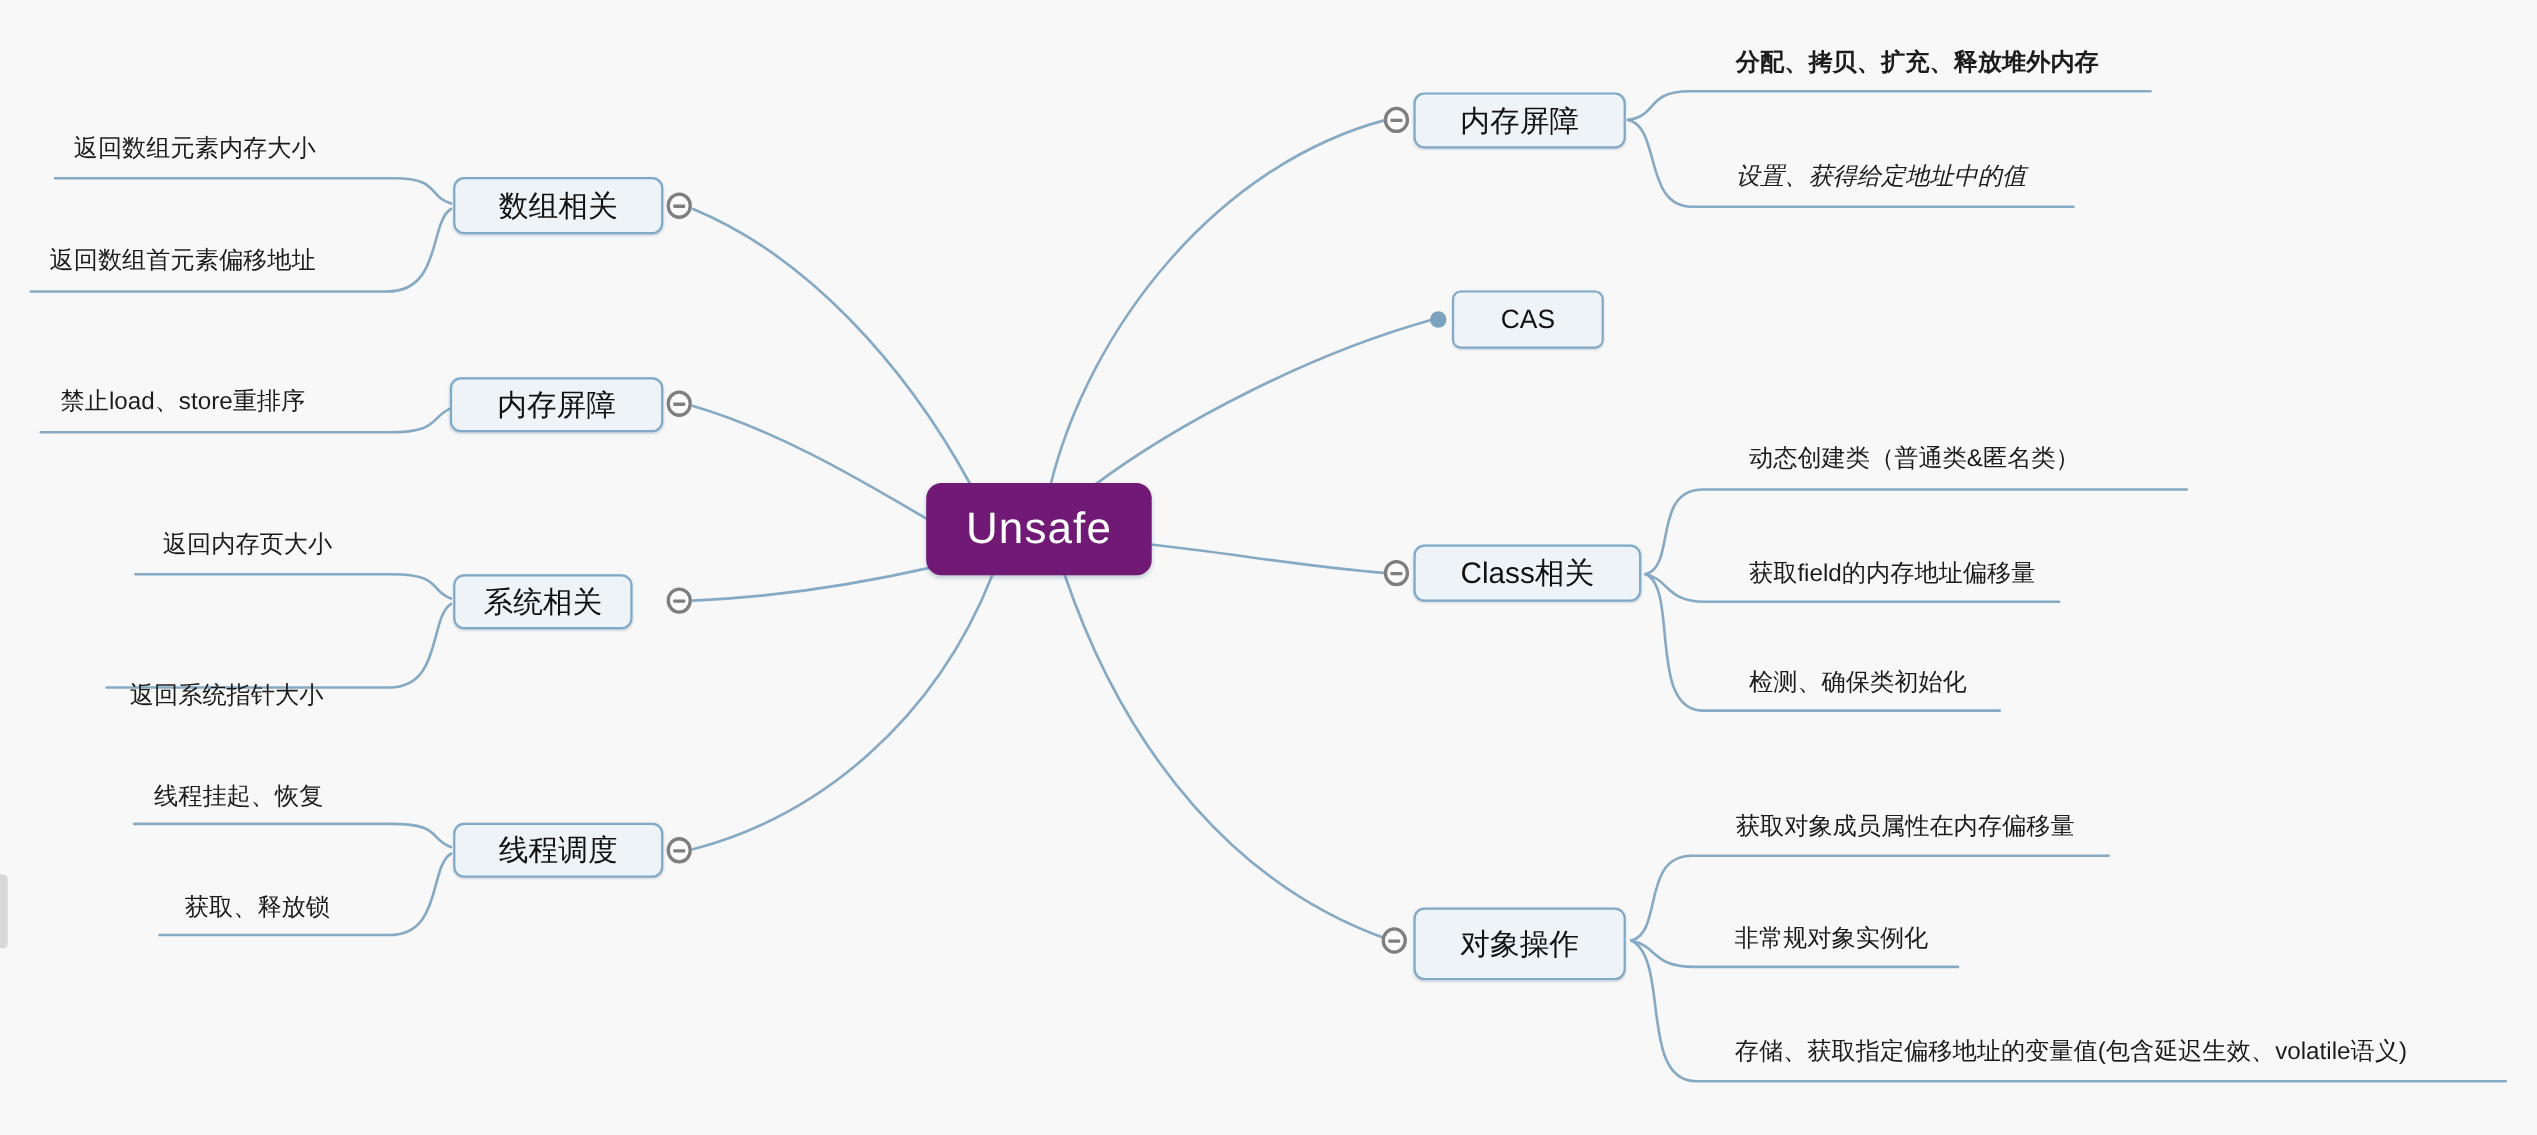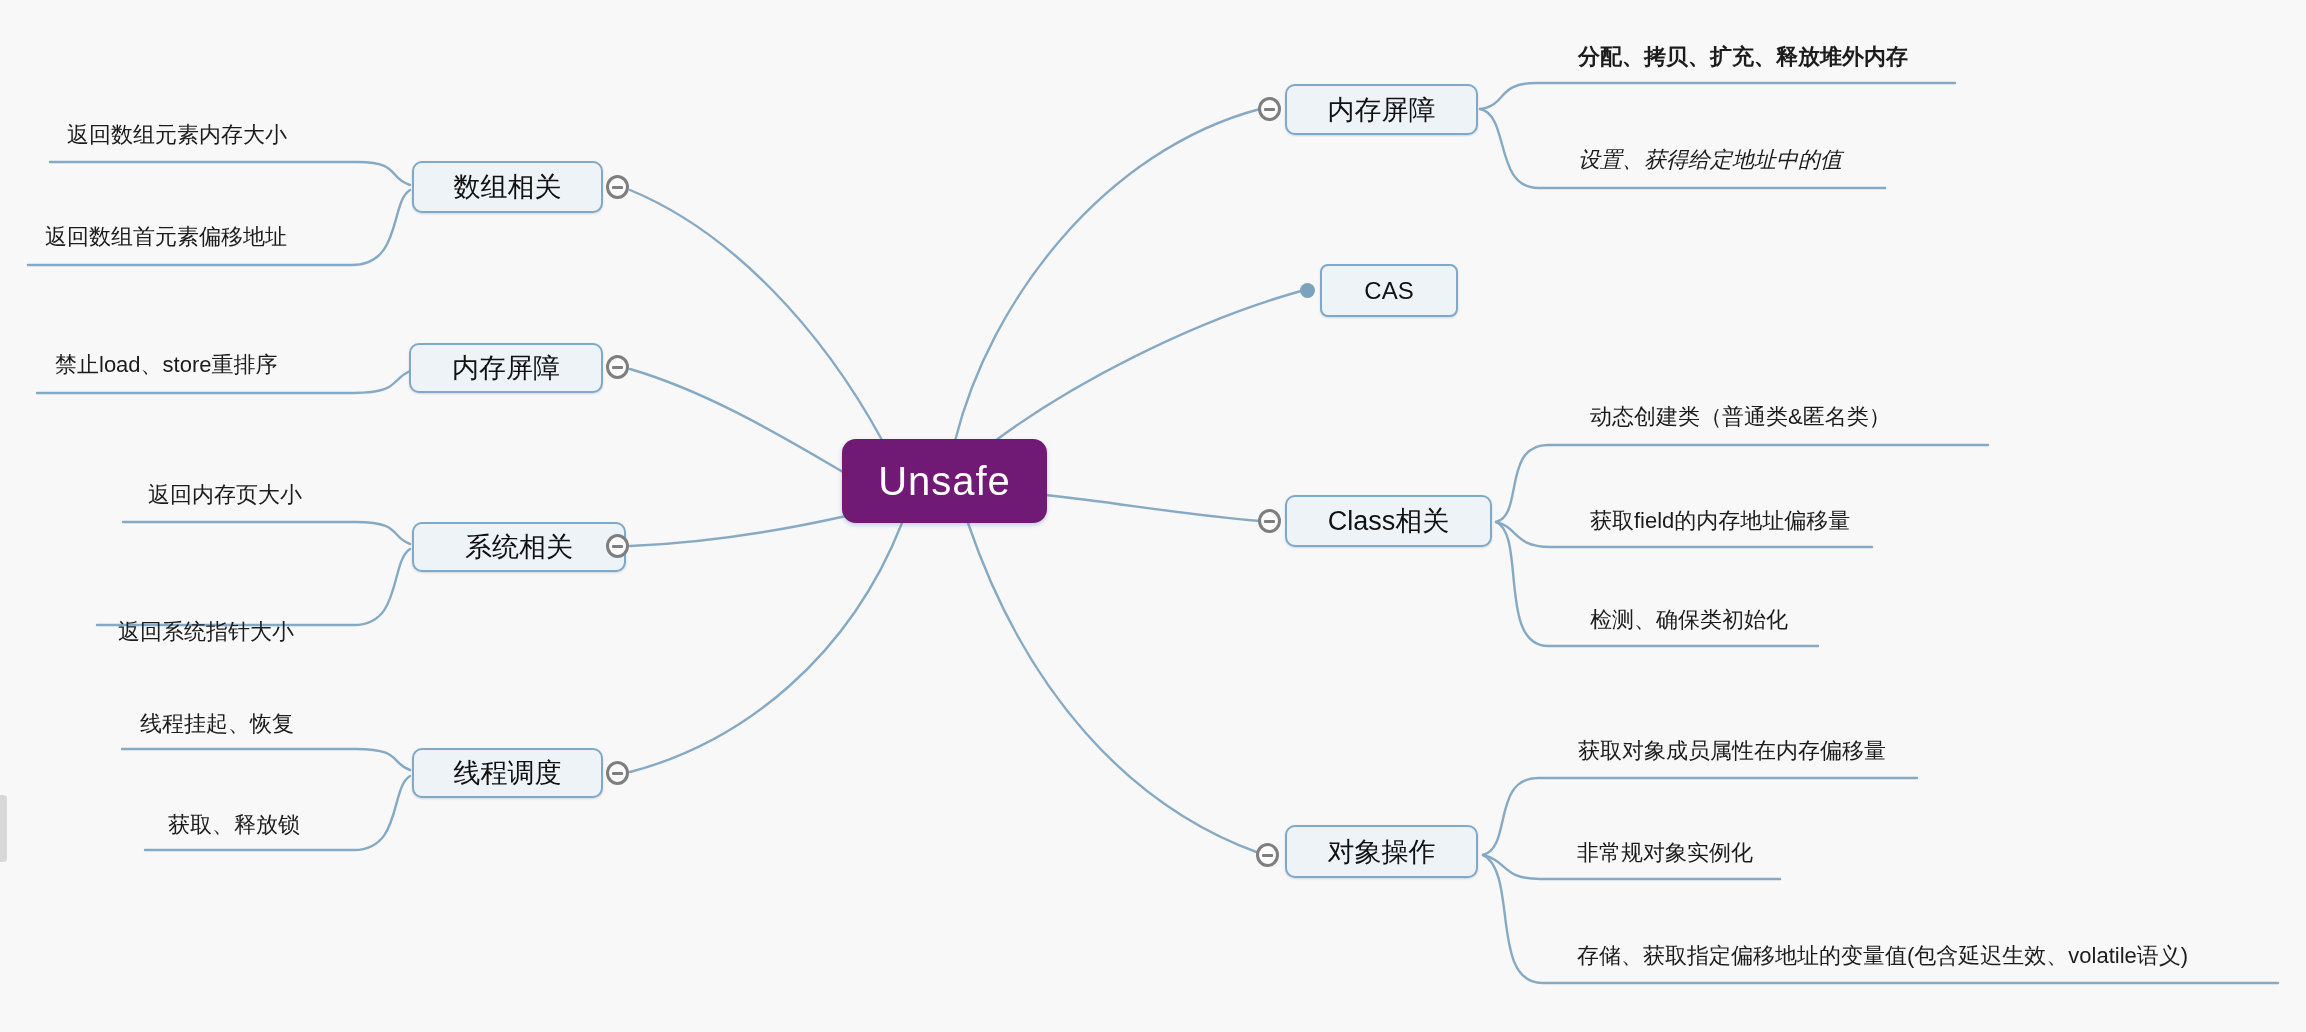--- a/index.html
+++ b/index.html
@@ -108,21 +108,21 @@
   </div>
 
   <div class="topic" style="left:1320px;top:264px;width:138px;height:53px;font-size:24px;border-radius:8px;">CAS</div>
   <div class="anchor-dot" style="left:1300px;top:283px;"></div>
 
   <div class="topic" style="left:1285px;top:495px;width:207px;height:52px;">Class相关</div>
   <div class="toggle" style="left:1258px;top:509px;">
     <div class="minus"></div>
   </div>
 
-  <div class="topic" style="left:1285px;top:825px;width:193px;height:53px;">对象操作</div>
+  <div class="topic" style="left:1285px;top:825px;width:193px;height:66px;">对象操作</div>
   <div class="toggle" style="left:1256px;top:843px;">
     <div class="minus"></div>
   </div>
 
   <div class="child-label" style="left:1578px;top:57px;font-weight:bold;">分配、拷贝、扩充、释放堆外内存</div>
   <div class="child-label" style="left:1578px;top:160px;font-style:italic;">设置、获得给定地址中的值</div>
 
   <div class="child-label" style="left:1590px;top:417px;">动态创建类（普通类&amp;匿名类）</div>
   <div class="child-label" style="left:1590px;top:521px;">获取field的内存地址偏移量</div>
   <div class="child-label" style="left:1590px;top:620px;">检测、确保类初始化</div>
@@ -134,21 +134,21 @@
   <div class="topic" style="left:412px;top:161px;width:191px;height:52px;">数组相关</div>
   <div class="toggle" style="left:606px;top:175px;">
     <div class="minus"></div>
   </div>
 
   <div class="topic" style="left:409px;top:343px;width:194px;height:50px;">内存屏障</div>
   <div class="toggle" style="left:606px;top:355px;">
     <div class="minus"></div>
   </div>
 
-  <div class="topic" style="left:412px;top:522px;width:214px;height:50px;">系统相关</div>
+  <div class="topic" style="left:412px;top:522px;width:163px;height:50px;">系统相关</div>
   <div class="toggle" style="left:606px;top:534px;">
     <div class="minus"></div>
   </div>
 
   <div class="topic" style="left:412px;top:748px;width:191px;height:50px;">线程调度</div>
   <div class="toggle" style="left:606px;top:761px;">
     <div class="minus"></div>
   </div>
 
   <div class="child-label" style="left:67px;top:135px;">返回数组元素内存大小</div>

